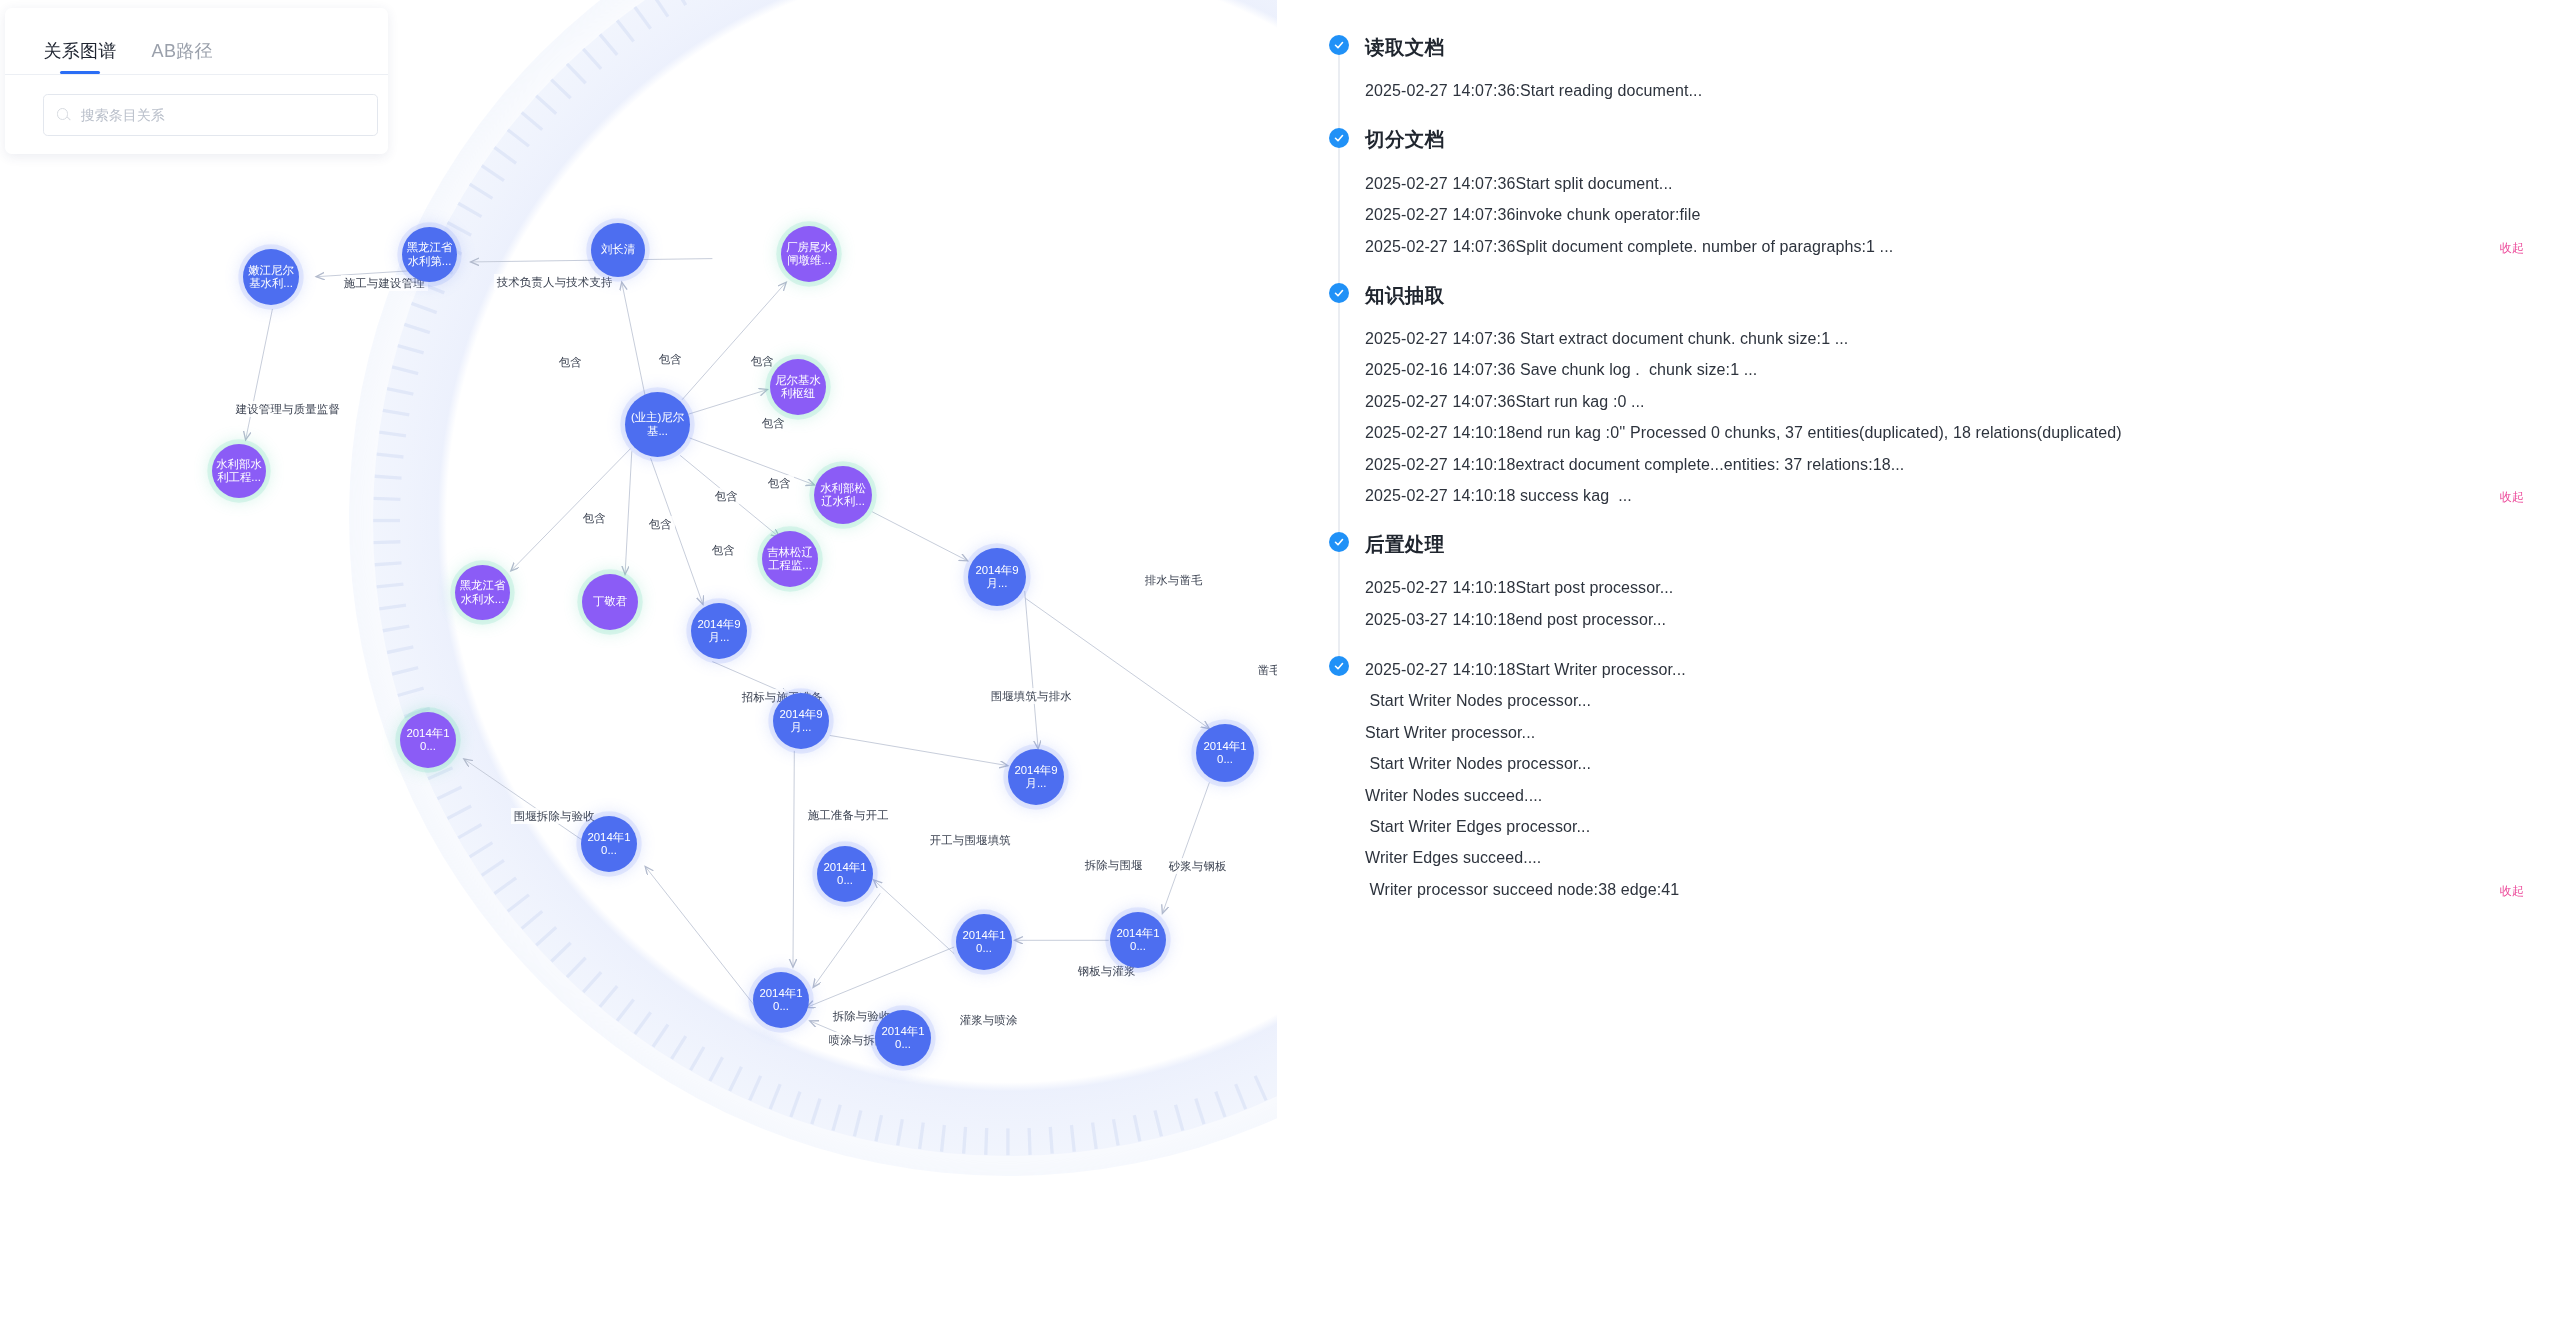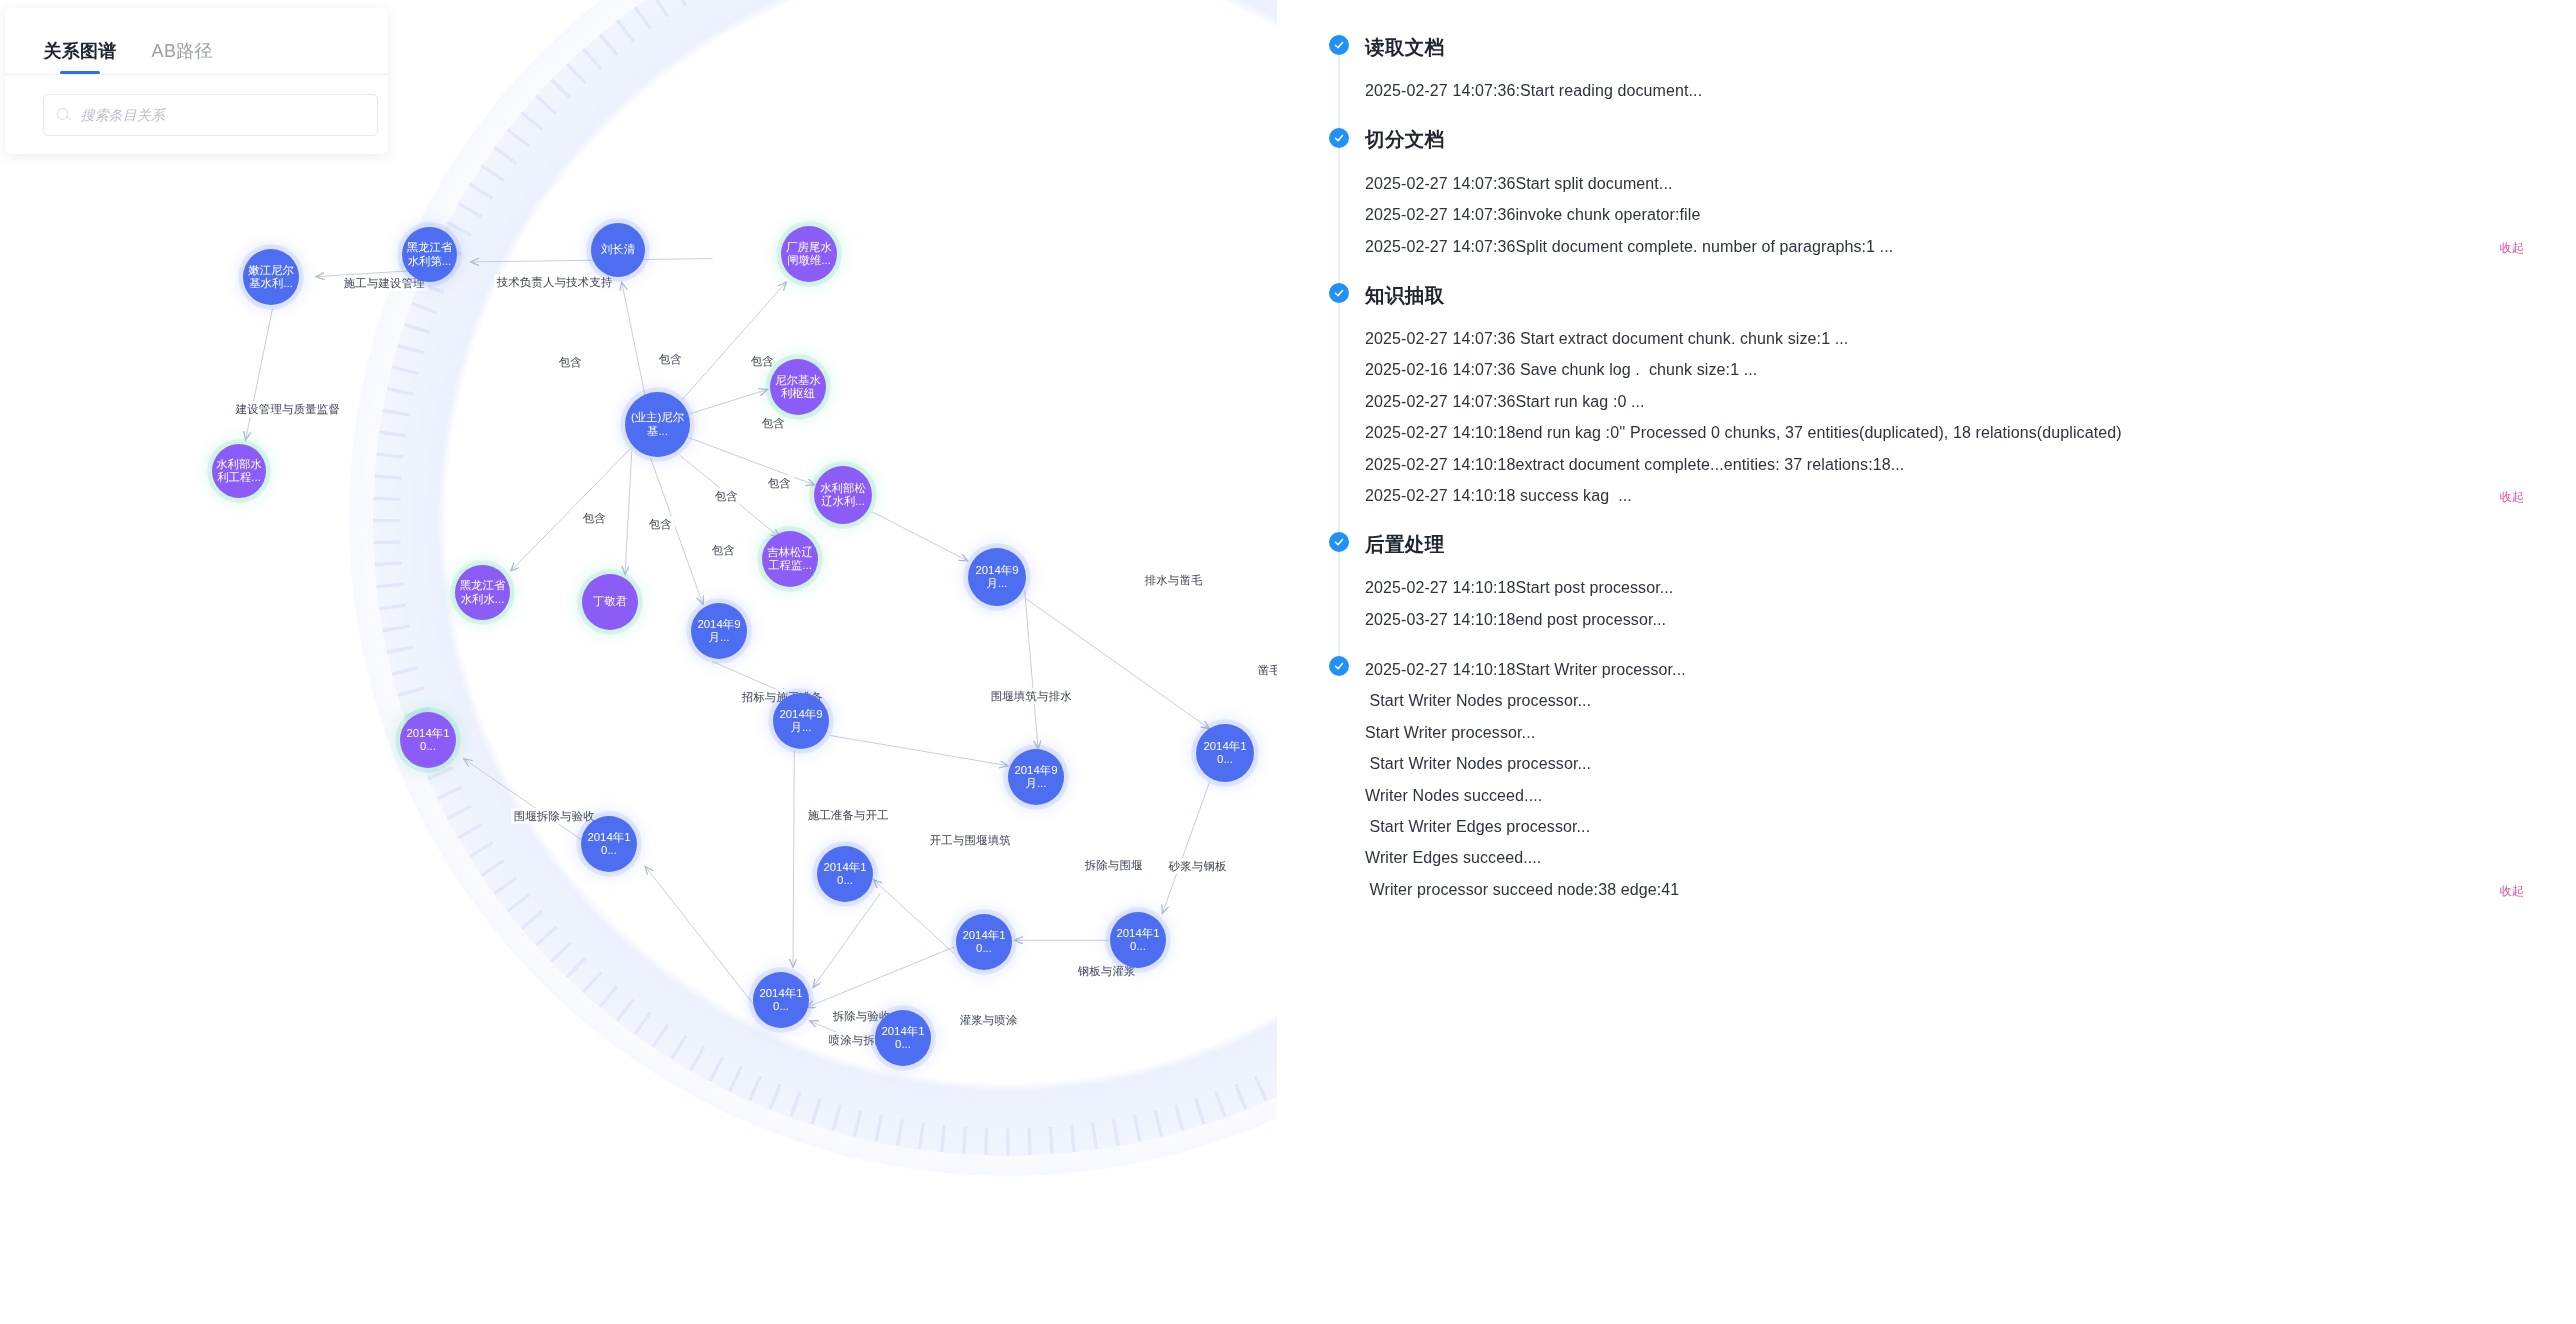--- a/index.html
+++ b/index.html
@@ -56,21 +56,21 @@
   }
   .tab {
     position: relative;
     font-size: 18px;
     color: #9aa0ab;
     padding-bottom: 10.8px;
     cursor: pointer;
     white-space: nowrap;
     letter-spacing: 0.3px;
   }
-  .tab.active { color: #1e2430; font-weight: 700; }
+  .tab.active { color: #1e2430; font-weight: 400; }
   .tab.active::after {
     content: ""; position: absolute; left: 50%; transform: translateX(-50%);
     bottom: 0; width: 40px; height: 3.4px; border-radius: 2px;
     background: #2b6ef5;
   }
   #search-wrap { padding: 19px 38px 0 38px; }
   #search-box {
     display: flex; align-items: center; gap: 9.4px;
     height: 42px; width: 335px;
     border: 0.7px solid #e3e7ee; border-radius: 4.7px;
@@ -85,21 +85,20 @@
     border:1.3px solid #b6bcc6; border-radius:50%;
   }
   #search-box .mag::after {
     content:""; position:absolute; left:10px; top:10px; width:5.4px;height:1.3px;
     background:#b6bcc6; transform: rotate(45deg); border-radius:0.7px;
   }
   #search-input {
     border:none; outline:none; flex:1; font-size: 14px; color:#3b4150;
     font-family: "Liberation Sans", "DejaVu Sans", sans-serif;
     background: transparent;
-    font-style: italic;
   }
   #search-input::placeholder { color:#b9bfca; }
 
   
   .node {
     position: absolute;
     border-radius: 50%;
     display:flex; align-items:center; justify-content:center;
     text-align:center;
     color:#ffffff;

